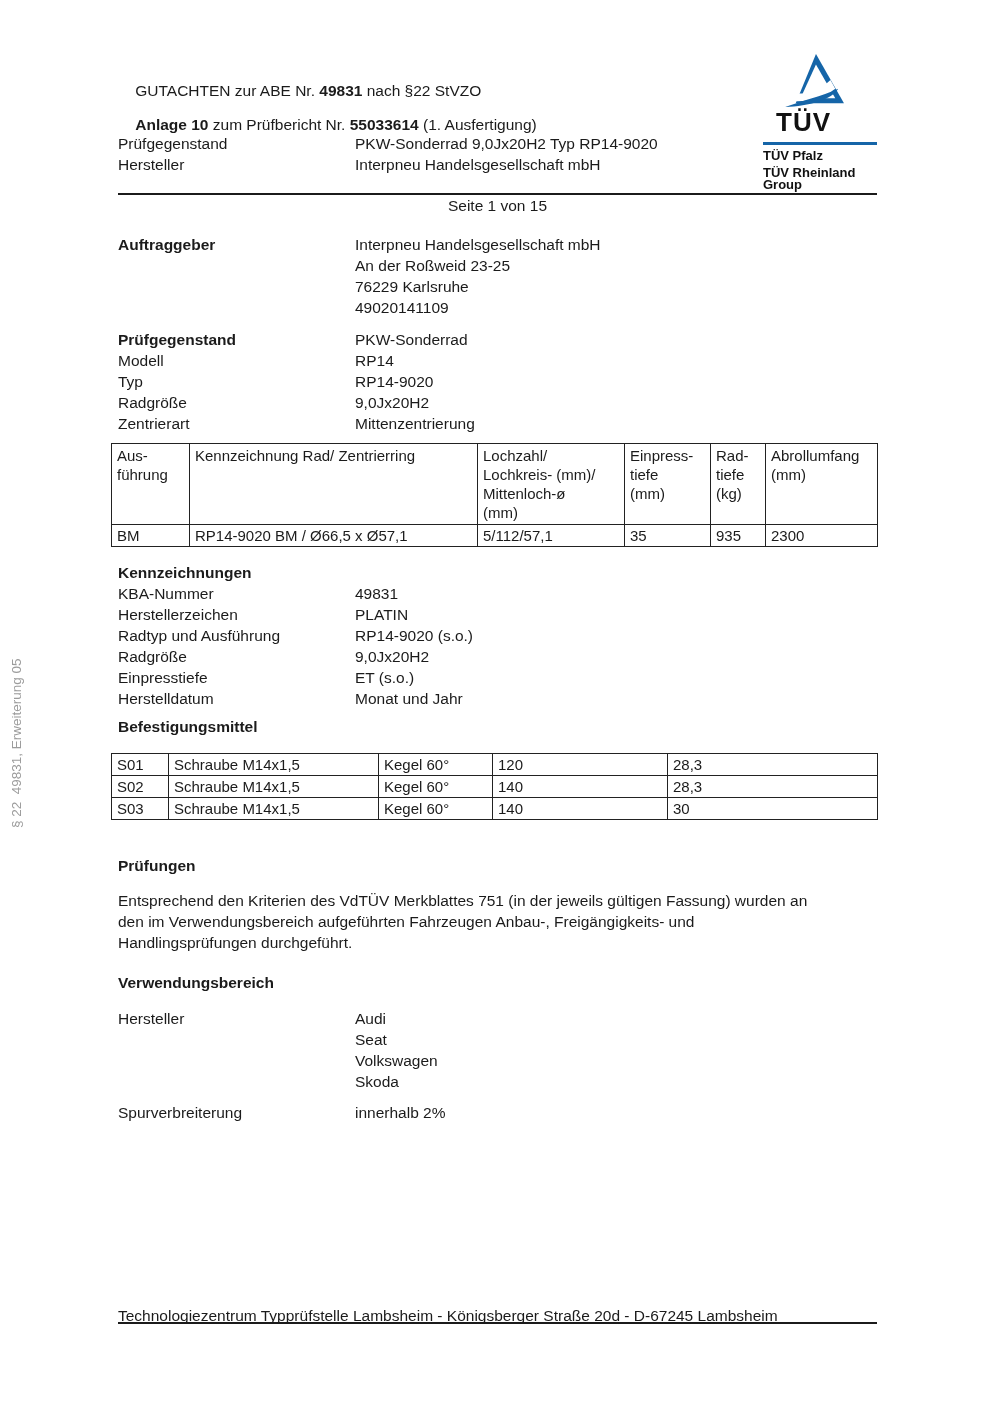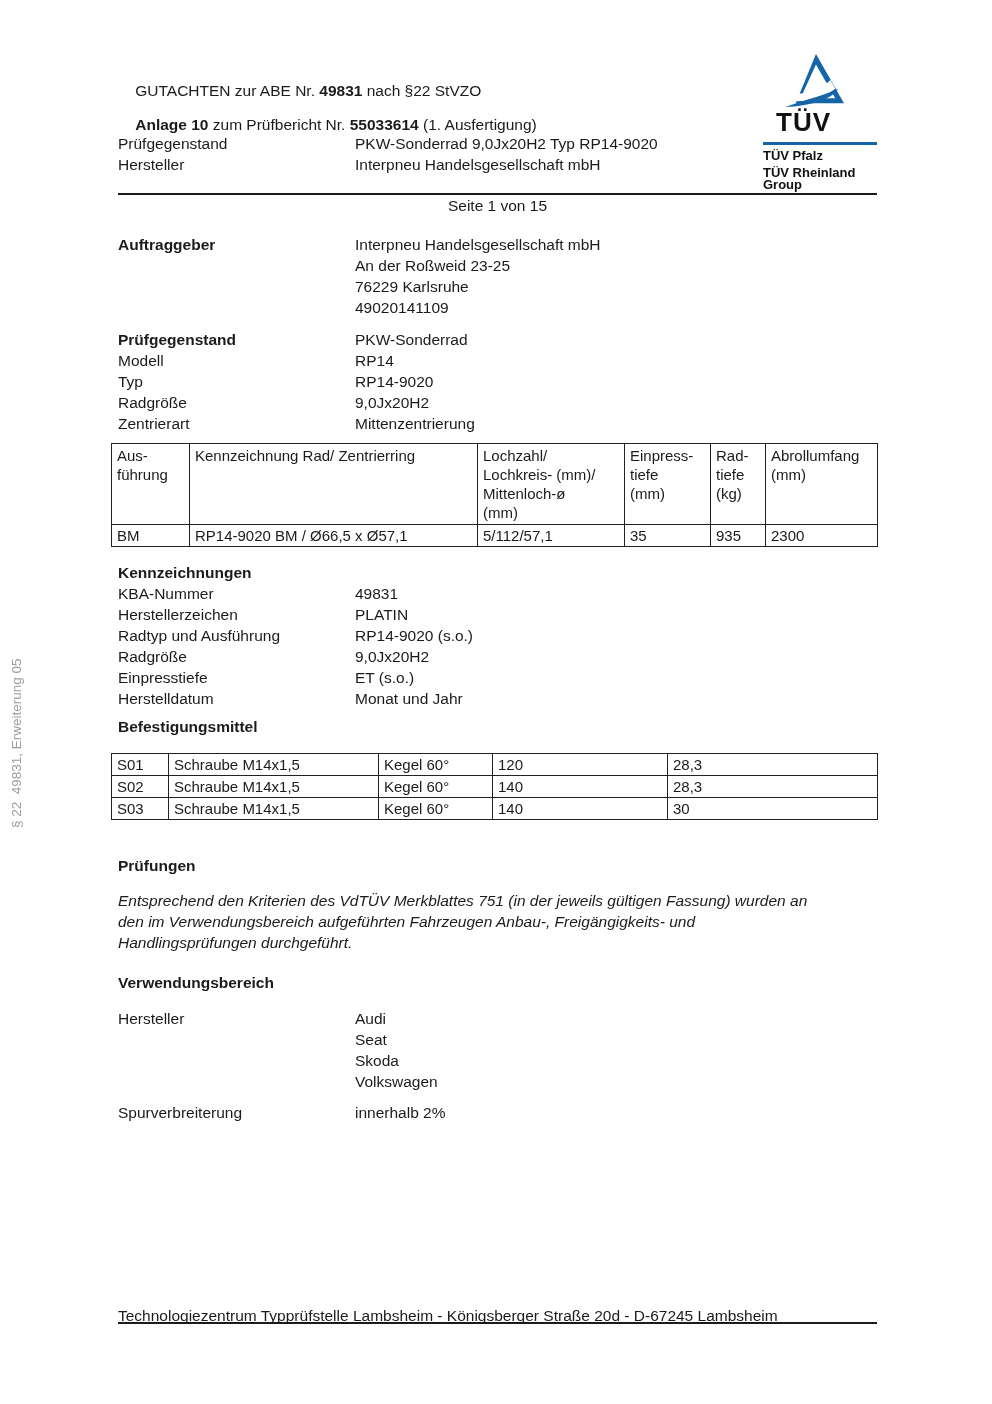--- a/index.html
+++ b/index.html
@@ -213,34 +213,34 @@
         <td>S03</td>
         <td>Schraube M14x1,5</td>
         <td>Kegel 60°</td>
         <td>140</td>
         <td>30</td>
       </tr>
     </tbody>
   </table>
 
   <div class="abs b" style="left:118px;top:855px;">Prüfungen</div>
-  <div class="abs stack" style="left:118px;top:890px;width:770px;font-style:italic;">
+  <div class="abs stack" style="left:118px;top:890px;width:770px;">
     <div>Entsprechend den Kriterien des VdTÜV Merkblattes 751 (in der jeweils gültigen Fassung) wurden an</div>
     <div>den im Verwendungsbereich aufgeführten Fahrzeugen Anbau-, Freigängigkeits- und</div>
     <div>Handlingsprüfungen durchgeführt.</div>
   </div>
 
   <div class="abs b" style="left:118px;top:972px;">Verwendungsbereich</div>
   <div class="abs kv" style="left:118px;top:1008px;width:759px;">
     <span class="kv-l">Hersteller</span>
     <span class="kv-v stack">
       <div>Audi</div>
       <div>Seat</div>
+      <div>Volkswagen</div>
       <div>Skoda</div>
-      <div>Volkswagen</div>
     </span>
   </div>
   <div class="abs kv" style="left:118px;top:1102px;width:759px;">
     <span class="kv-l">Spurverbreiterung</span>
     <span class="kv-v">innerhalb 2%</span>
   </div>
 
   <div class="rule" style="left:118px;top:1322px;width:759px;"></div>
   <div class="abs" style="left:118px;top:1305px;width:759px;">Technologiezentrum Typprüfstelle Lambsheim - Königsberger Straße 20d - D-67245 Lambsheim</div>
 

